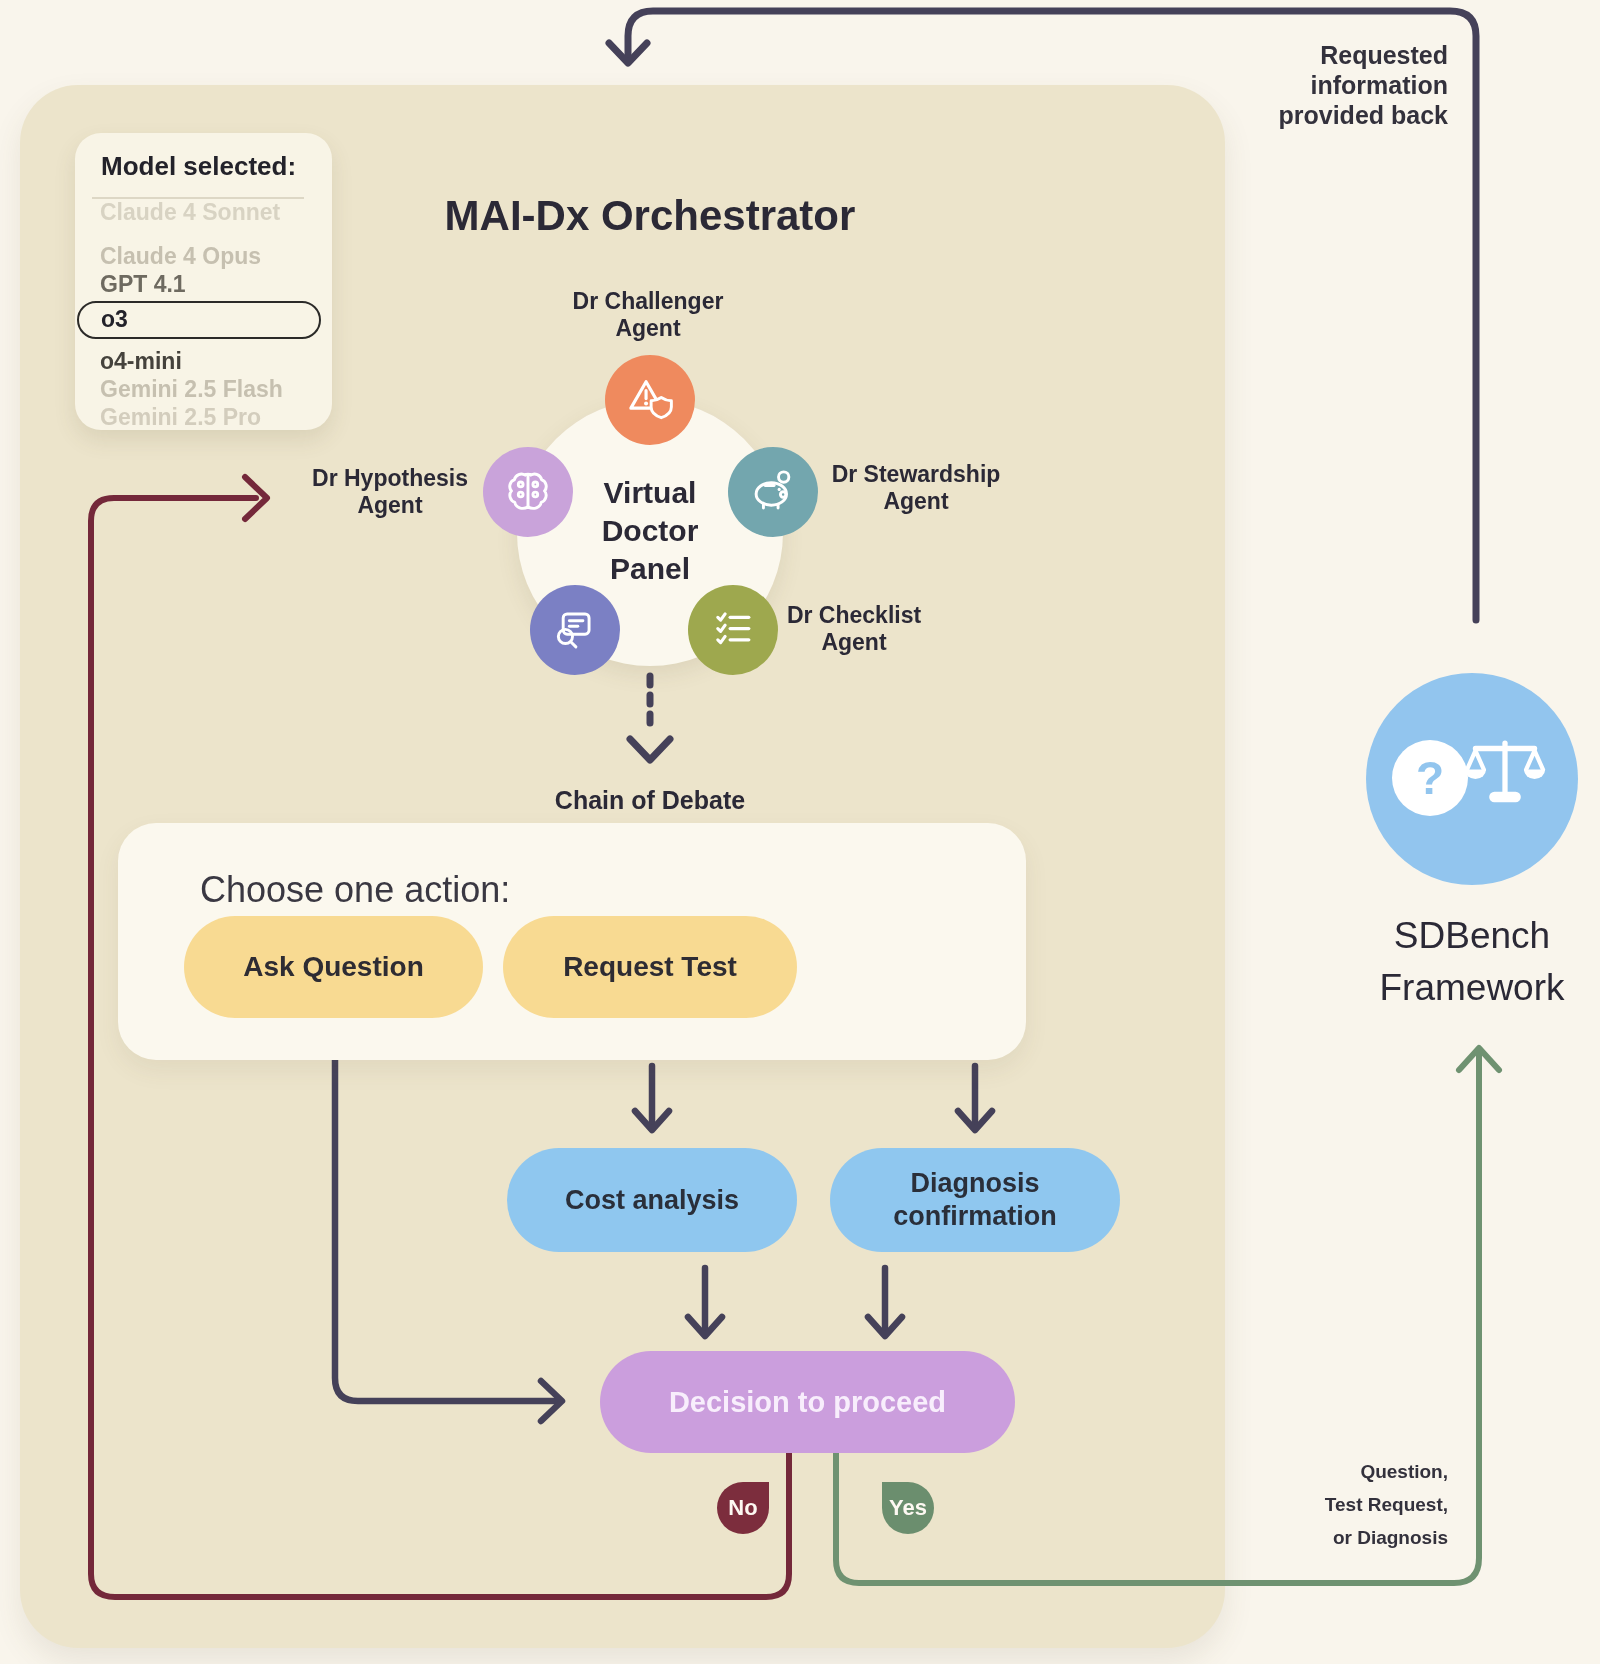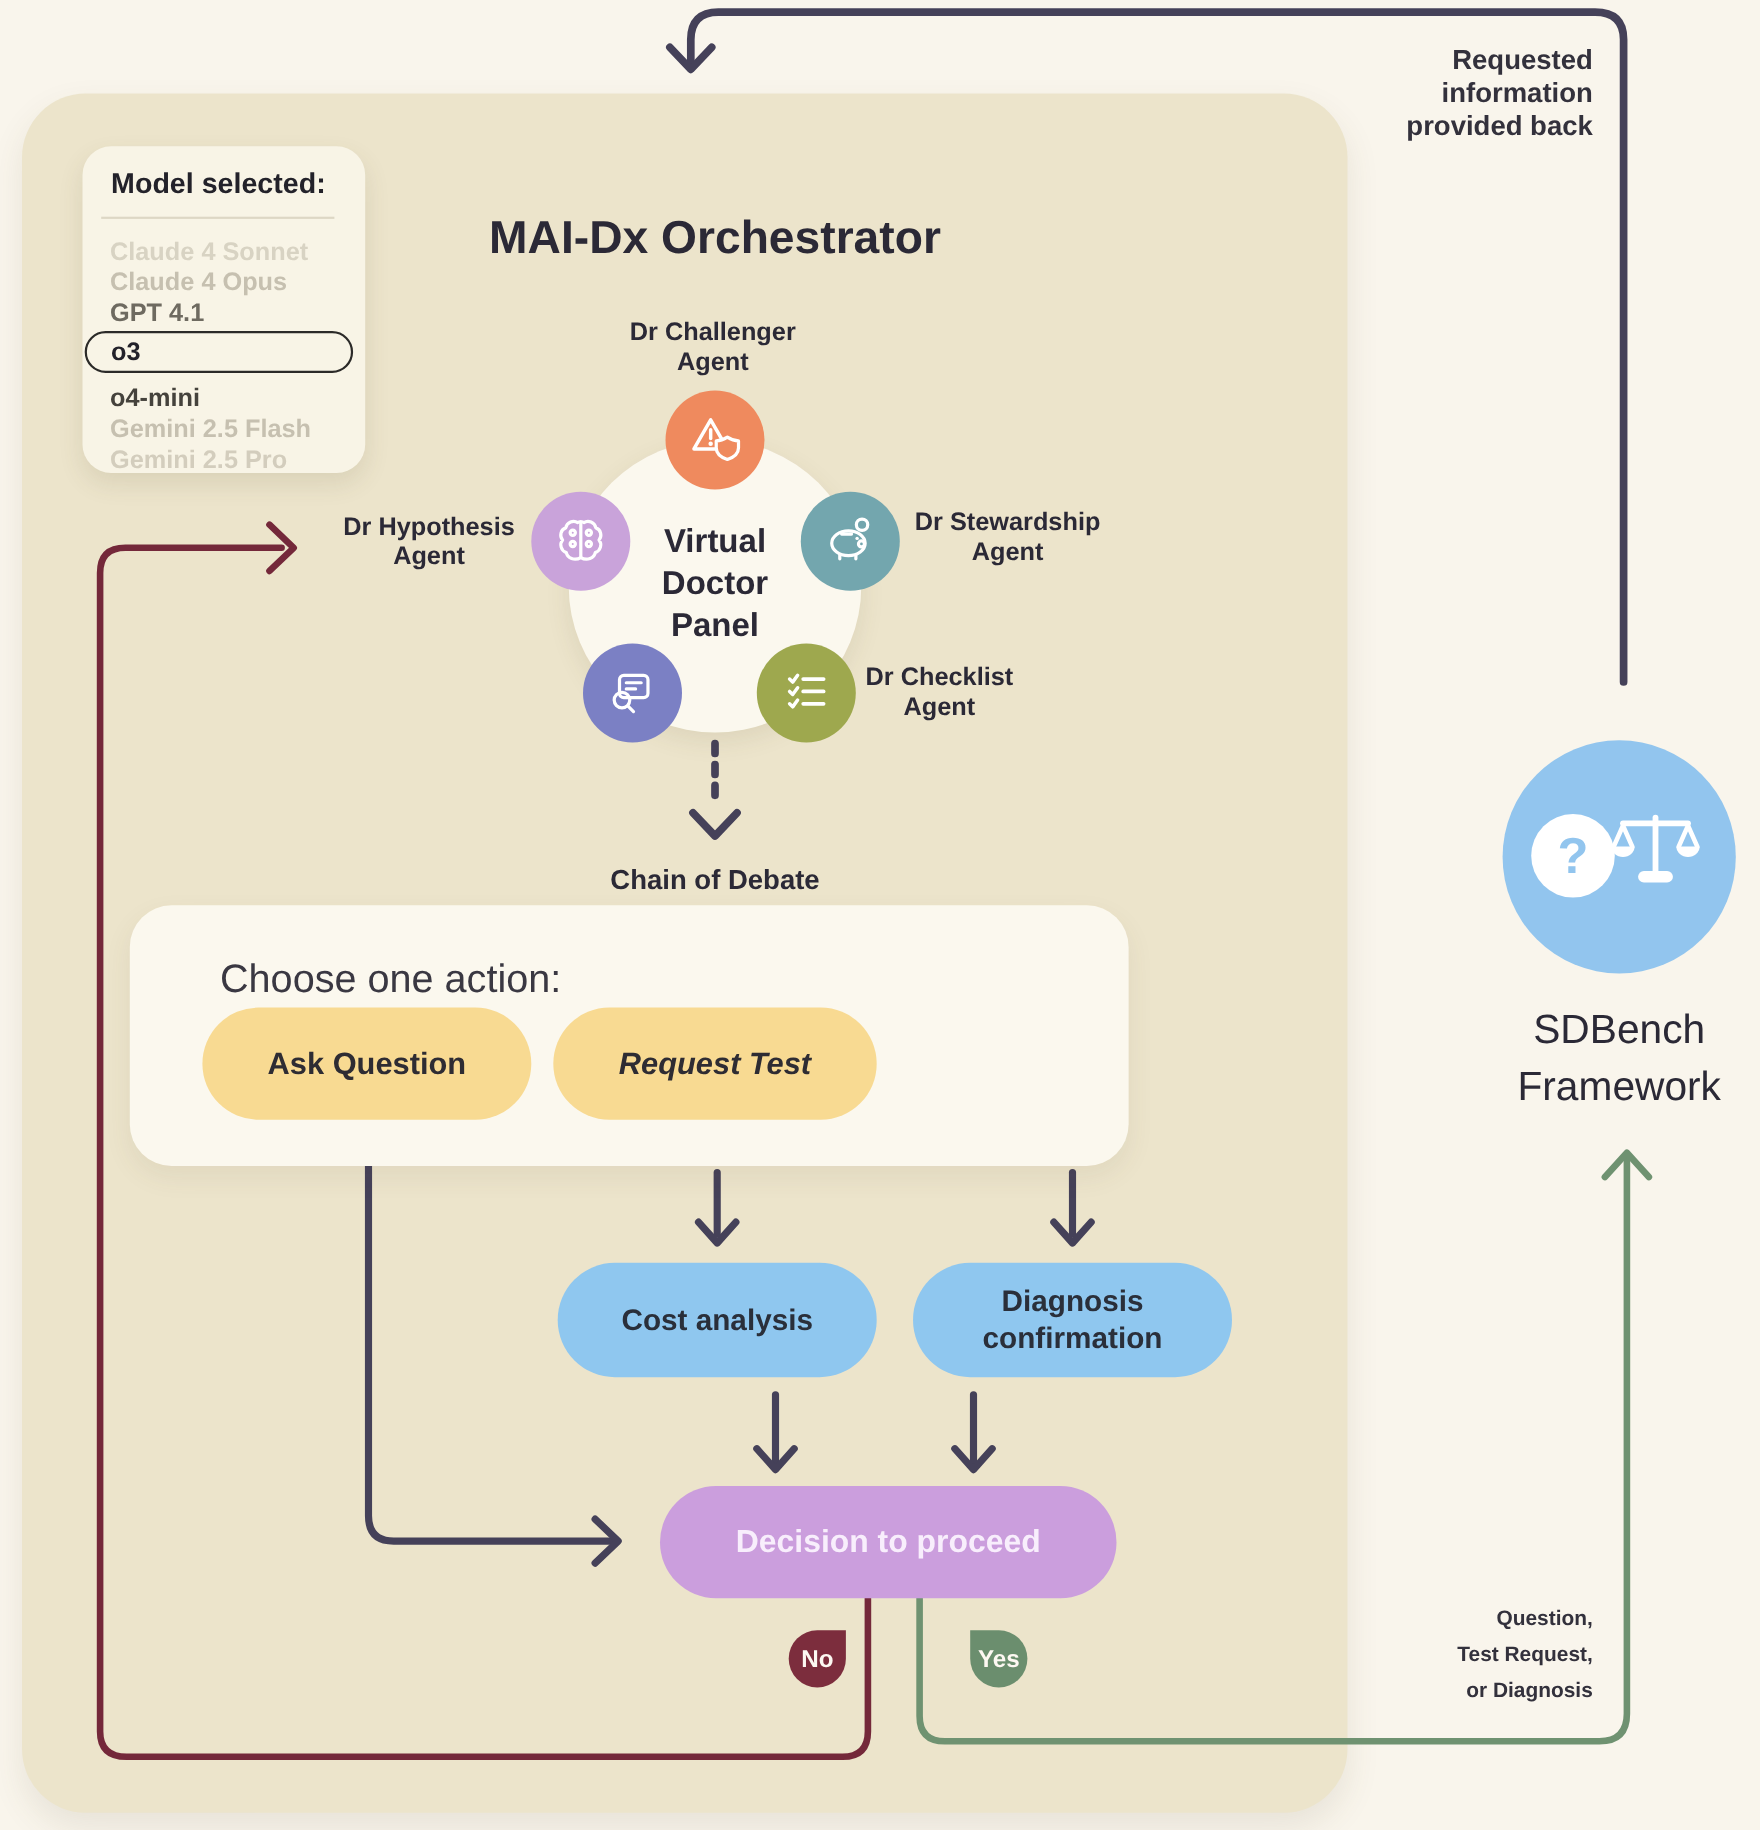--- a/index.html
+++ b/index.html
@@ -17,21 +17,21 @@
 
   .diagram-title{left:400px;top:192px;width:500px;text-align:center;
                  font-size:42px;font-weight:700;color:#2b2936;}
 
   
   .model-box{left:75px;top:133px;width:257px;height:297px;background:#f8f4e6;
              border-radius:26px;box-shadow:0 10px 22px rgba(90,80,50,.12);}
   .model-title{position:absolute;left:26px;top:18px;font-size:26px;font-weight:700;color:#23222a;}
   .model-divider{position:absolute;left:17px;top:64px;width:212px;height:2px;background:#ddd7c5;}
   .model-item{position:absolute;left:25px;height:28px;line-height:28px;font-size:23px;font-weight:700;}
-  .mi-0{top:81px;color:#d8d3c3;}
+  .mi-0{top:65px;color:#d8d3c3;}
   .mi-1{top:109px;color:#c6c0b0;}
   .mi-2{top:137px;color:#6e6a60;}
   .mi-4{top:214px;color:#45423c;}
   .mi-5{top:242px;color:#c6c0b0;}
   .mi-6{top:270px;color:#d3cdbd;}
   .selected-pill{position:absolute;left:2px;top:168px;width:244px;height:38px;
                  border:2.5px solid #2b2a28;border-radius:19px;}
   .selected-pill .model-item{position:absolute;left:22px;top:2px;color:#23222a;}
 
   
@@ -57,21 +57,21 @@
 
   
   .action-box{left:118px;top:823px;width:908px;height:237px;background:#fbf8ee;
               border-radius:38px;box-shadow:0 10px 24px rgba(90,80,50,.08);}
   .action-heading{position:absolute;left:82px;top:46px;font-size:36px;font-weight:400;color:#3a3842;}
   .action-btn{position:absolute;top:93px;height:102px;background:#f8da92;border-radius:51px;
               display:flex;align-items:center;justify-content:center;border:none;
               font-family:"Liberation Sans",sans-serif;
               font-size:28px;font-weight:700;color:#2e2c33;cursor:pointer;}
   .ab-0{left:66px;width:299px;}
-  .ab-1{left:385px;width:294px;font-style:italic;}
+  .ab-1{left:385px;width:294px;}
   .ab-2{left:704px;width:280px;}
 
   
   .flow-pill{display:flex;align-items:center;justify-content:center;text-align:center;}
   .node-cost{left:507px;top:1148px;width:290px;height:104px;background:#8fc7ef;border-radius:52px;
              font-size:27px;font-weight:700;color:#2a2f3a;}
   .node-diagnosis{left:830px;top:1148px;width:290px;height:104px;background:#8fc7ef;border-radius:52px;
              font-size:27px;font-weight:700;color:#2a2f3a;line-height:33px;}
   .node-diagnosis .wrap{width:240px;}
   .node-decision{left:600px;top:1351px;width:415px;height:102px;background:#cb9edd;border-radius:51px;

